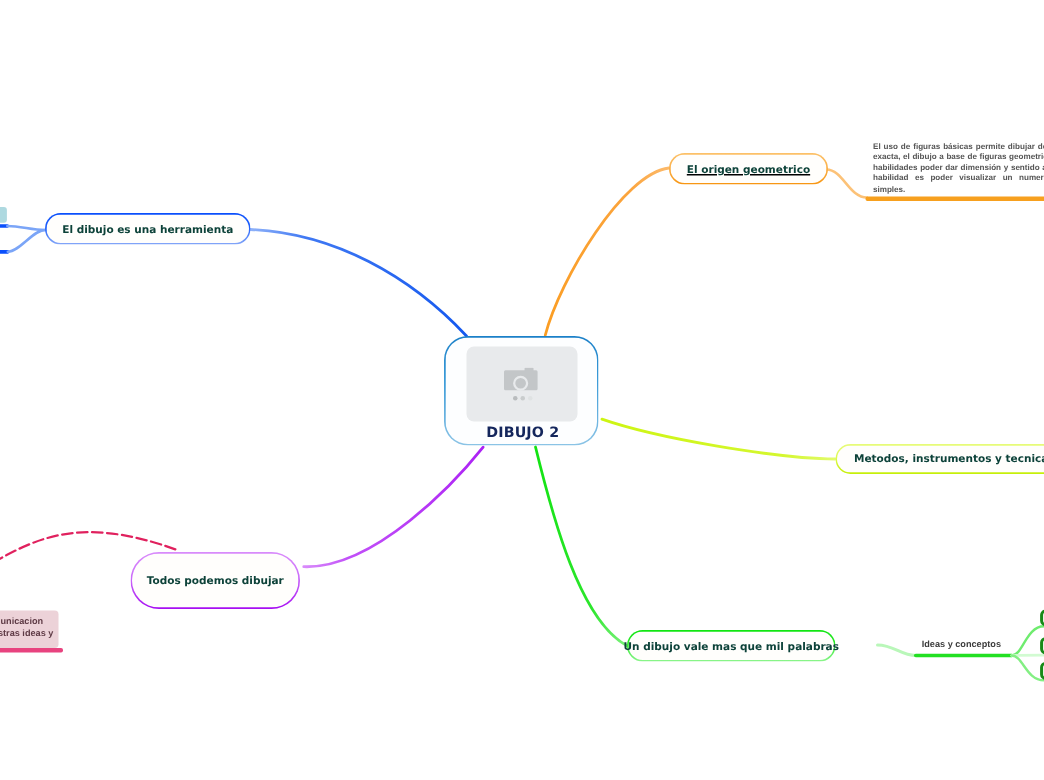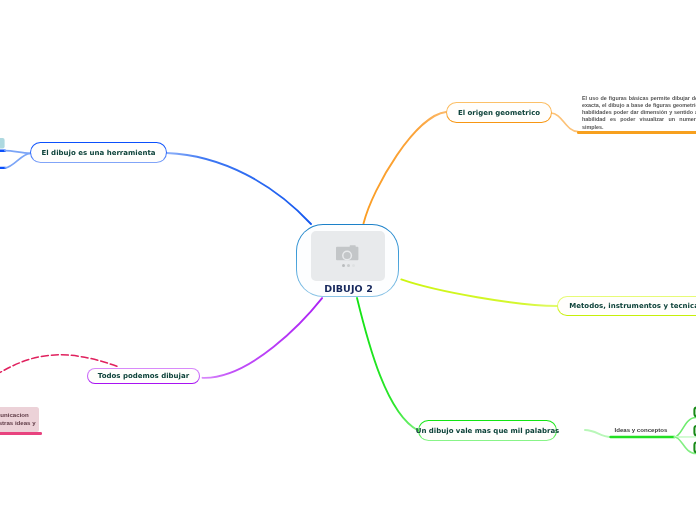--- a/index.html
+++ b/index.html
@@ -11,33 +11,33 @@
   #canvas{position:absolute;left:0;top:0;width:696px;height:520px;overflow:hidden;}
   svg#links{position:absolute;left:0;top:0;width:696px;height:520px;}
 
   .node{position:absolute;box-sizing:border-box;display:flex;align-items:center;
         justify-content:center;background:#fffefc;white-space:nowrap;}
   .pill{border-radius:999px;border:1.7px solid transparent;
         background-clip:padding-box,border-box;background-origin:border-box;}
   #n-herramienta{background:linear-gradient(#fffefc,#fffefc) padding-box,
         linear-gradient(180deg,#0a4ffc 0%,#1f5ffb 45%,#86a8f8 100%) border-box;}
   #n-origen{background:linear-gradient(#fffefc,#fffefc) padding-box,
-        linear-gradient(180deg,#fcc169 0%,#fbb14a 45%,#f79510 100%) border-box;}
+        linear-gradient(180deg,#fcc169 0%,#fbb14a 45%,#f79510 100%) border-box;text-decoration:underline;}
   #n-metodos{background:linear-gradient(#fffefc,#fffefc) padding-box,
         linear-gradient(180deg,#e7fb7a 0%,#ddfa4f 45%,#c5ef07 100%) border-box;}
   #n-palabras{background:linear-gradient(#fffefc,#fffefc) padding-box,
         linear-gradient(180deg,#10e510 0%,#2ae92a 45%,#8df58d 100%) border-box;}
   #n-todos{background:linear-gradient(#fffefc,#fffefc) padding-box,
         linear-gradient(180deg,#d98cfb 0%,#cb6cfa 45%,#a60df2 100%) border-box;}
   .pill .lbl{font-family:"DejaVu Sans",sans-serif;font-weight:bold;font-size:7px;
              color:#0d4239;letter-spacing:0px;}
 
   
   #center{left:296px;top:224px;width:103px;height:73px;border:1.6px solid transparent;
-          border-radius:27px;flex-direction:column;
+          border-radius:16px;flex-direction:column;
           justify-content:flex-start;align-items:center;
           background:linear-gradient(#fdfeff,#fdfeff) padding-box,
             linear-gradient(180deg,#1b80c8 0%,#3b9bd8 40%,#8cc4e6 100%) border-box;
           background-clip:padding-box,border-box;background-origin:border-box;}
   #center .imgbox{width:74px;height:50px;margin-top:6px;background:#e8eaec;
                   border-radius:5px;display:flex;align-items:center;justify-content:center;}
   #center .phwrap{display:flex;flex-direction:column;align-items:center;}
   #center .camicon{display:block;}
   #center .dots{display:flex;gap:1.5px;margin-top:2.9px;margin-left:2.4px;}
   #center .dots i{width:3.4px;height:3.4px;border-radius:50%;display:block;}
@@ -145,21 +145,21 @@
 </div>
 
 <div class="node pill" id="n-metodos" style="left:557.2px;top:295.5px;width:158px;height:20.8px;">
   <span class="lbl">Metodos, instrumentos y tecnicas</span>
 </div>
 
 <div class="node pill" id="n-palabras" style="left:418px;top:420px;width:139px;height:21px;">
   <span class="lbl">Un dibujo vale mas que mil palabras</span>
 </div>
 
-<div class="node pill" id="n-todos" style="left:87px;top:368px;width:113px;height:16px;">
+<div class="node pill" id="n-todos" style="left:87px;top:368px;width:113px;height:38px;">
   <span class="lbl">Todos podemos dibujar</span>
 </div>
 
 <div class="node" id="center">
   <div class="imgbox">
     <div class="phwrap">
       <svg class="camicon" width="22.4" height="16" viewBox="0 0 224 160">
         <path fill="#c3c6c8" d="M0 28a10 10 0 0 1 10-10h127V7a5 5 0 0 1 5-5h50a5 5 0 0 1 5 5v11h17a10 10 0 0 1 10 10v114a10 10 0 0 1-10 10H10a10 10 0 0 1-10-10z"></path>
         <circle cx="111" cy="105" r="43" fill="none" stroke="#e8eaec" stroke-width="15"></circle>
       </svg>

